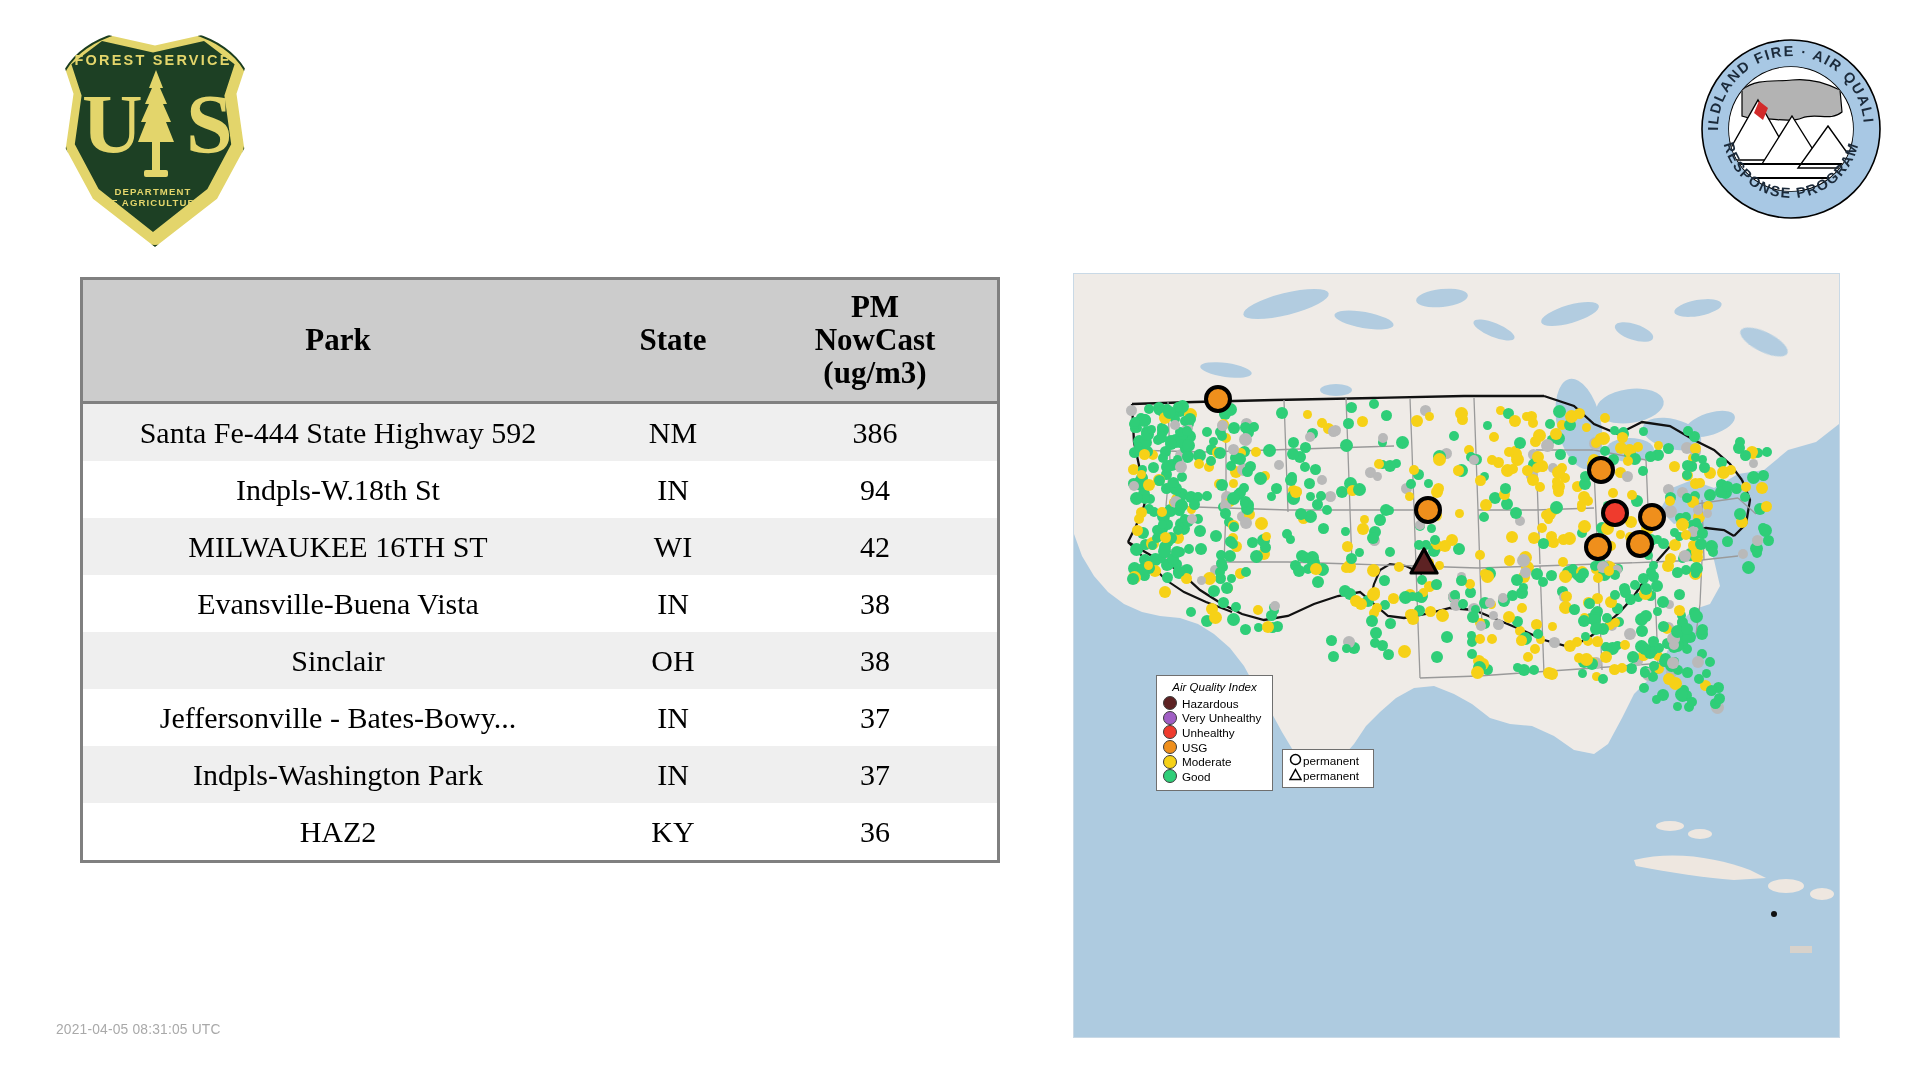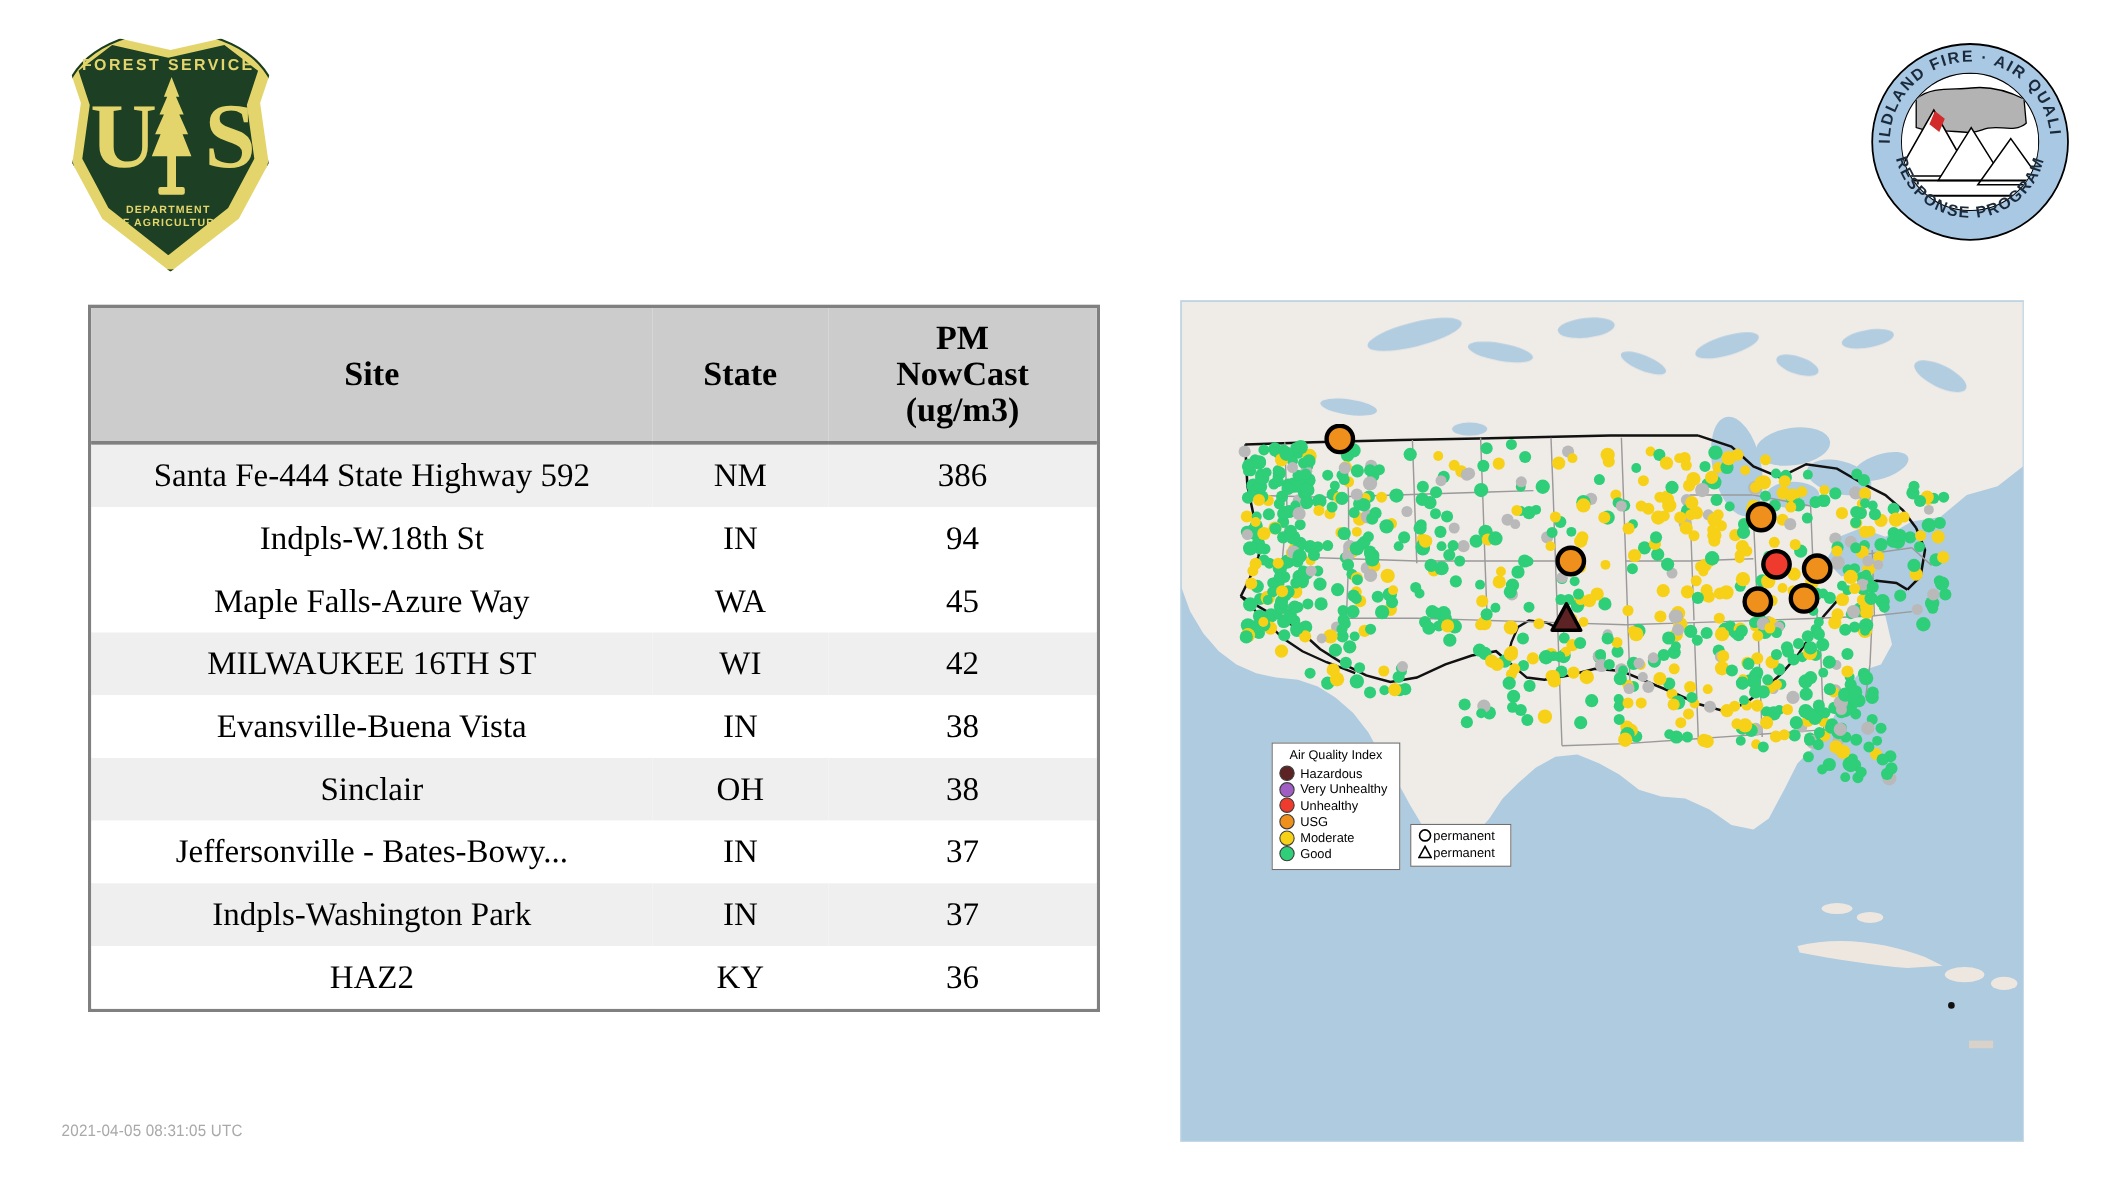--- a/index.html
+++ b/index.html
@@ -114,21 +114,21 @@
   .mk-tri{position:absolute;z-index:30;}
 
   
   #aqi-legend{
     position:absolute;left:82px;top:401px;width:117px;
     background:#fff;border:1px solid #6f6f6f;
     padding:5px 6px 6px 6px;box-sizing:border-box;z-index:40;
   }
   #aqi-legend .lg-title{
     font-family:"Liberation Sans",sans-serif;font-size:11.5px;color:#000;
-    text-align:center;margin-bottom:3px;
+    text-align:center;margin-bottom:3px;font-style:italic;
   }
   .lg-row{display:flex;align-items:center;height:14.6px;}
   .lg-sw{
     width:12px;height:12px;border-radius:50%;
     border:1px solid #3c3c3c;margin-right:5px;flex:none;
   }
   .lg-lb{font-family:"Liberation Sans",sans-serif;font-size:11.7px;color:#000;white-space:nowrap;}
 
   #site-legend{
     position:absolute;left:208px;top:475px;width:92px;
@@ -193,44 +193,39 @@
 
 <div id="table-wrap">
   <table class="nowcast">
     <colgroup>
         <col class="c-site">
         <col class="c-state">
         <col class="c-pm">
       </colgroup>
     <thead>
       <tr>
-        <th>Site</th>
+        <th>Park</th>
         <th>State</th>
         <th>
           <span>PM</span><br>
           <span>NowCast</span><br>
           <span>(ug/m3)</span>
         </th>
       </tr>
     </thead>
     <tbody id="table-body">
         <tr class="row-odd">
           <td>Santa Fe-444 State Highway 592</td>
           <td>NM</td>
           <td>386</td>
         </tr>
         <tr class="row-even">
           <td>Indpls-W.18th St</td>
           <td>IN</td>
           <td>94</td>
-        </tr>
-        <tr class="row-even">
-          <td>Maple Falls-Azure Way</td>
-          <td>WA</td>
-          <td>45</td>
         </tr>
         <tr class="row-odd">
           <td>MILWAUKEE 16TH ST</td>
           <td>WI</td>
           <td>42</td>
         </tr>
         <tr class="row-even">
           <td>Evansville-Buena Vista</td>
           <td>IN</td>
           <td>38</td>

